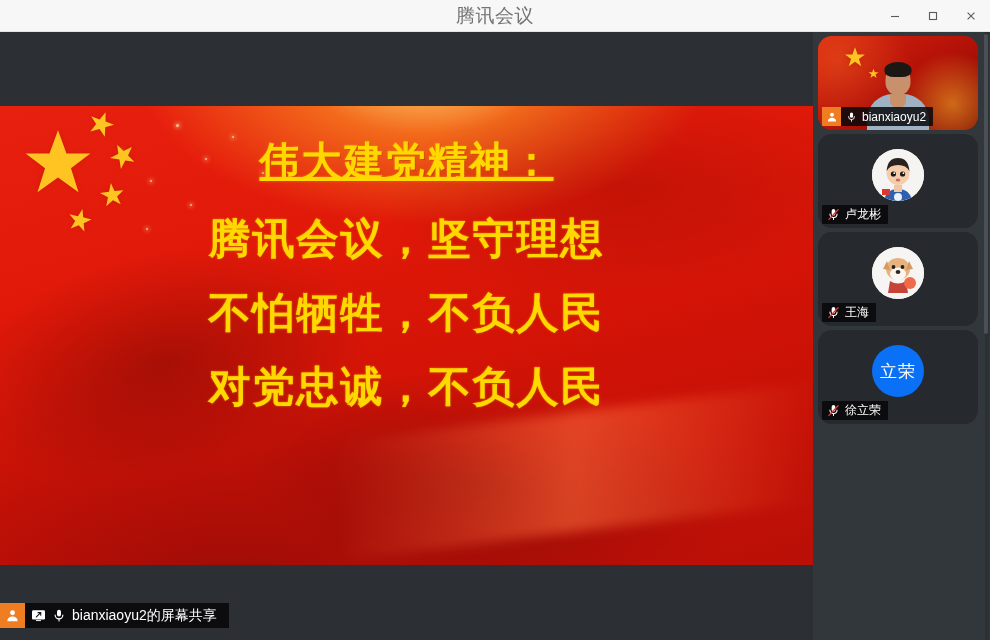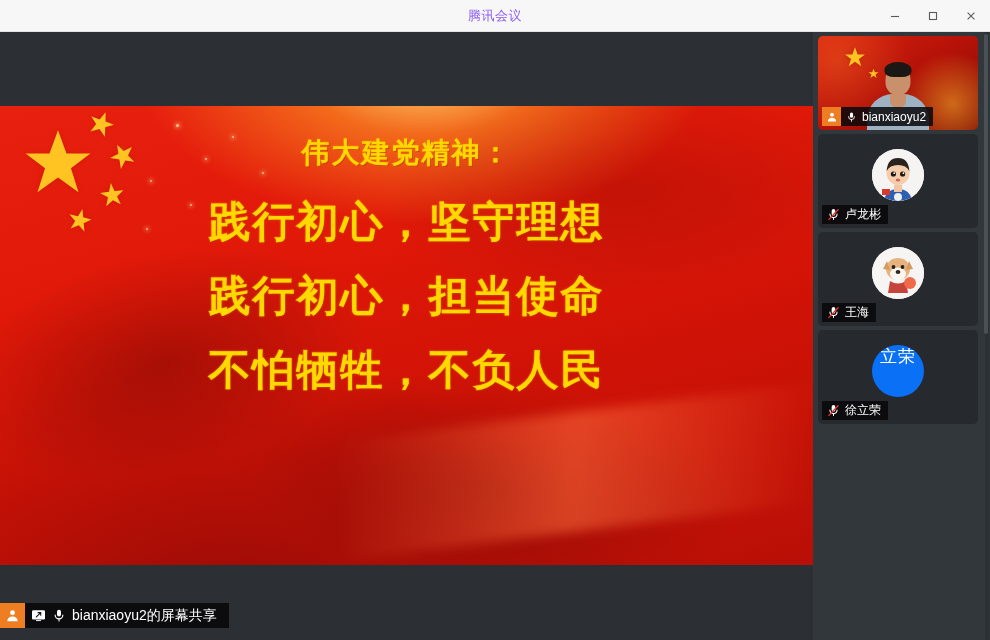--- a/index.html
+++ b/index.html
@@ -5,21 +5,21 @@
   * { margin:0; padding:0; box-sizing:border-box; }
   html,body { width:990px; height:640px; overflow:hidden; background:#2e3338;
               font-family:"Liberation Sans","DejaVu Sans",sans-serif; }
 
   
   #app { position:relative; width:990px; height:640px; background:#2e3338; }
 
   #titlebar { position:absolute; left:0; top:0; width:990px; height:32px;
               background:#f7f7f7; border-bottom:1px solid #e2e2e2;
               display:flex; align-items:center; justify-content:center; }
-  #title-text { font-size:13px; color:#8b5cf6; letter-spacing:.5px; }
+  #title-text { font-size:19px; color:#737373; letter-spacing:.5px; }
   #winctrls { position:absolute; right:0; top:0; height:32px; display:flex; align-items:center; }
   .wbtn { width:38px; height:32px; display:flex; align-items:center; justify-content:center;
           color:#5a5a5a; font-size:13px; }
   .wglyph { display:block; line-height:1; }
 
   
   #body { position:absolute; left:0; top:32px; width:990px; height:608px; background:#32373c; }
 
   
   #share-stage { position:absolute; left:0; top:0; width:813px; height:608px; background:#2c3035; }
@@ -62,56 +62,56 @@
   
   .star { position:absolute; color:#ffc422;
           filter:drop-shadow(0 0 2px rgba(160,20,0,.35)); line-height:1; }
 
   
   #slogan { position:absolute; left:0; top:0; width:813px; height:459px;
             display:flex; flex-direction:column; align-items:center; justify-content:flex-start;
             padding-top:28px; }
   .s-line { color:#ffd800; font-weight:bold; letter-spacing:2px; white-space:nowrap;
             text-shadow:0 0 2px rgba(255,160,0,.9), 1px 1px 0 rgba(150,20,0,.45); }
-  .s-line.title { font-size:28px; margin-bottom:22px; }
+  .s-line.title { font-size:40px; margin-bottom:22px;text-decoration:underline; }
   .s-line.body  { font-size:42px; margin-bottom:18px; }
 
   
   #share-status { position:absolute; left:0; bottom:12px; height:25px;
                   display:flex; align-items:center; background:rgba(10,10,12,.92);
                   padding-right:12px; }
   #host-badge { width:25px; height:25px; background:#ef7d22;
                 display:flex; align-items:center; justify-content:center; flex:0 0 auto; }
   #share-status .ico { display:flex; align-items:center; margin-left:6px; }
   #share-status-text { color:#fff; font-size:14px; margin-left:6px; white-space:nowrap; }
 
   
   #sidebar { position:absolute; left:813px; top:0; width:177px; height:608px;
              background:#32373c; padding:4px 6px 4px 5px; }
   #sb-scroll { position:absolute; right:1px; top:0; width:4px; height:608px; background:#2b3034; }
   #sb-thumb { position:absolute; right:1px; top:2px; width:4px; height:300px;
               background:#4a5055; border-radius:2px; }
 
   .tile { position:relative; width:160px; height:94px; margin-bottom:4px;
-          background:#26292d; border-radius:5px; overflow:hidden; }
+          background:#26292d; border-radius:14px; overflow:hidden; }
   .tile.speaking { box-shadow:inset 0 0 0 2px #3a4046; }
 
   .tile-label { position:absolute; left:4px; bottom:4px; height:19px;
                 display:flex; align-items:center; background:rgba(8,8,10,.86);
                 padding-right:7px; border-radius:1px; max-width:150px; }
   .tile-label .hostb { width:19px; height:19px; background:#ef7d22; flex:0 0 auto;
                        display:flex; align-items:center; justify-content:center; }
   .tile-label .micwrap { display:flex; align-items:center; margin-left:5px; flex:0 0 auto; }
   .tile-name { color:#fff; font-size:12px; margin-left:5px; white-space:nowrap;
                overflow:hidden; text-overflow:ellipsis; }
 
   
   .avatar { position:absolute; left:50%; top:44%; transform:translate(-50%,-50%);
             width:52px; height:52px; border-radius:50%; overflow:hidden;
-            display:flex; align-items:flex-start; justify-content:center; }
+            display:flex; align-items:center; justify-content:center; }
   .avatar .initials { color:#fff; font-size:17px; letter-spacing:1px; }
 
   
   .video-bg { position:absolute; inset:0;
               background:
                 radial-gradient(circle at 84% 72%, rgba(255,180,40,.55) 0%, rgba(220,40,10,0) 34%),
                 radial-gradient(circle at 12% 26%, rgba(255,120,40,.35) 0%, rgba(200,20,10,0) 46%),
                 linear-gradient(150deg,#d8220f 0%, #b51208 48%, #7d0c05 100%); }
   .video-person { position:absolute; left:50%; bottom:0; transform:translateX(-50%); width:66px; height:68px; }
   .vp-head { position:absolute; left:50%; top:4px; transform:translateX(-50%);
@@ -183,23 +183,23 @@
         </svg>
         <svg class="star" style="left:100px;top:76px;" width="26" height="26" viewBox="0 0 100 100">
           <polygon fill="#ffc422" points="50,6 61.8,38.2 95,38.2 68,58.6 78.5,92 50,71.5 21.5,92 32,58.6 5,38.2 38.2,38.2" transform="rotate(65 50 50)"></polygon>
         </svg>
         <svg class="star" style="left:68px;top:102px;" width="25" height="25" viewBox="0 0 100 100">
           <polygon fill="#ffc422" points="50,6 61.8,38.2 95,38.2 68,58.6 78.5,92 50,71.5 21.5,92 32,58.6 5,38.2 38.2,38.2" transform="rotate(85 50 50)"></polygon>
         </svg>
 
         <div id="slogan">
           <div class="s-line title">伟大建党精神：</div>
-          <div class="s-line body">践行初心，坚守理想</div>
-          <div class="s-line body">践行初心，担当使命</div>
+          <div class="s-line body">腾讯会议，坚守理想</div>
           <div class="s-line body">不怕牺牲，不负人民</div>
+          <div class="s-line body">对党忠诚，不负人民</div>
         </div>
       </div>
 
       <div id="share-status">
         <div id="host-badge">
           <svg width="15" height="15" viewBox="0 0 24 24">
             <circle cx="12" cy="7.6" r="3.9" fill="#fff"></circle>
             <path d="M3.8 21c0-4.6 3.7-7.3 8.2-7.3S20.2 16.4 20.2 21z" fill="#fff"></path>
           </svg>
         </div>

